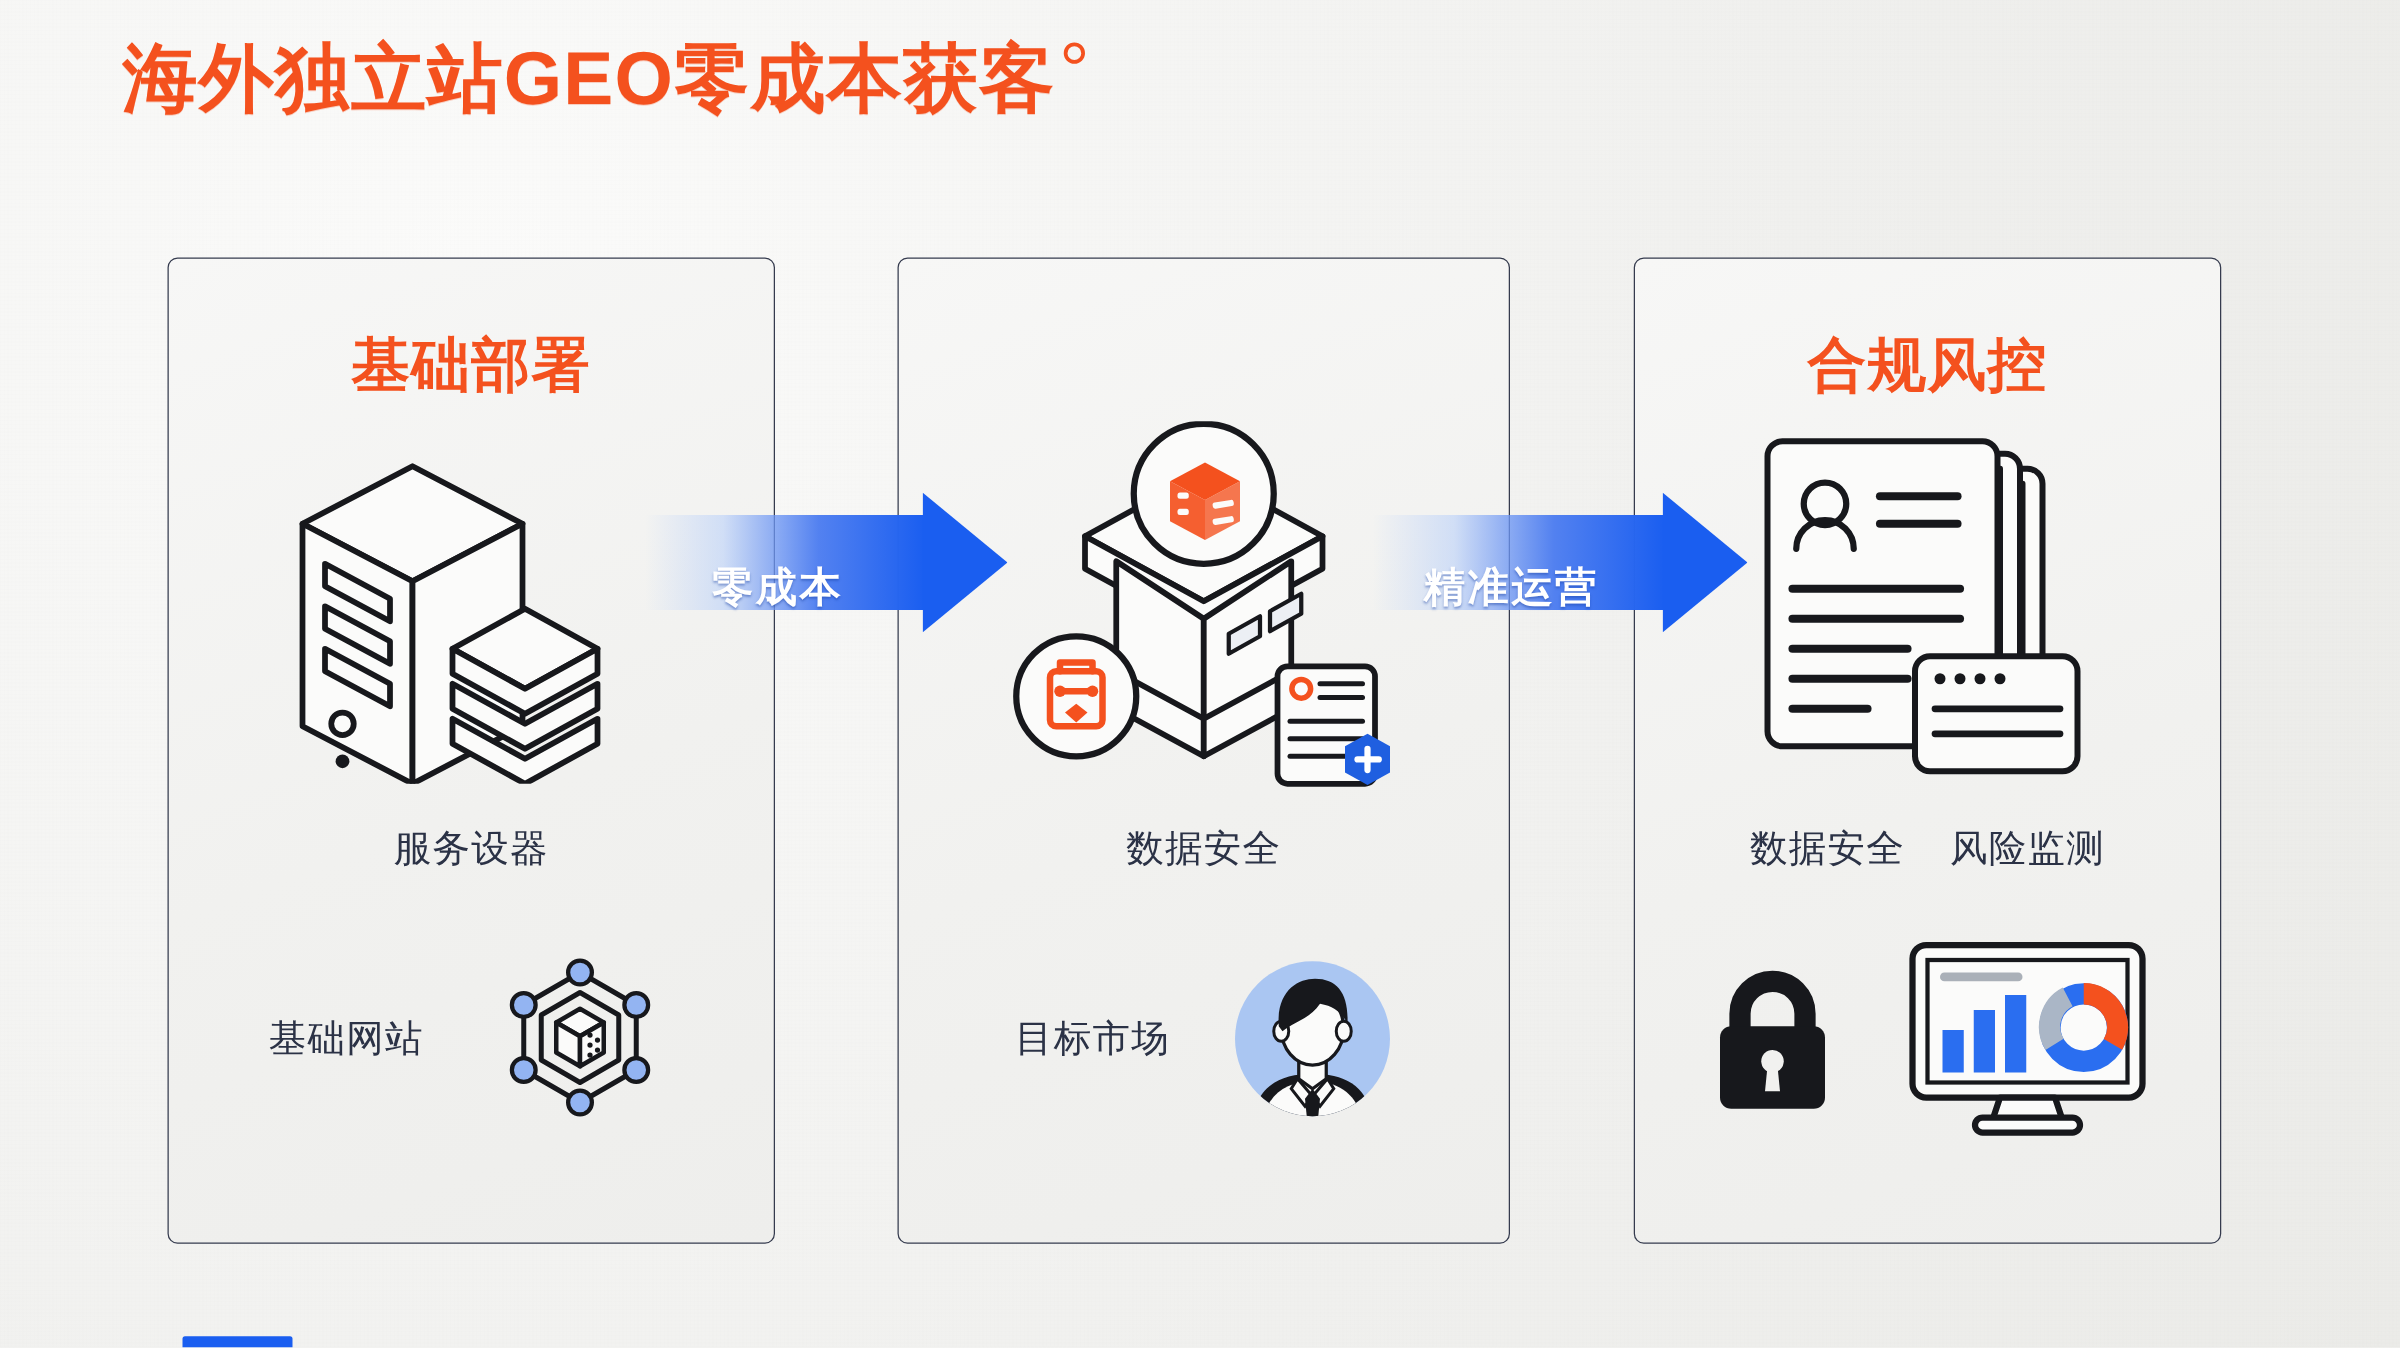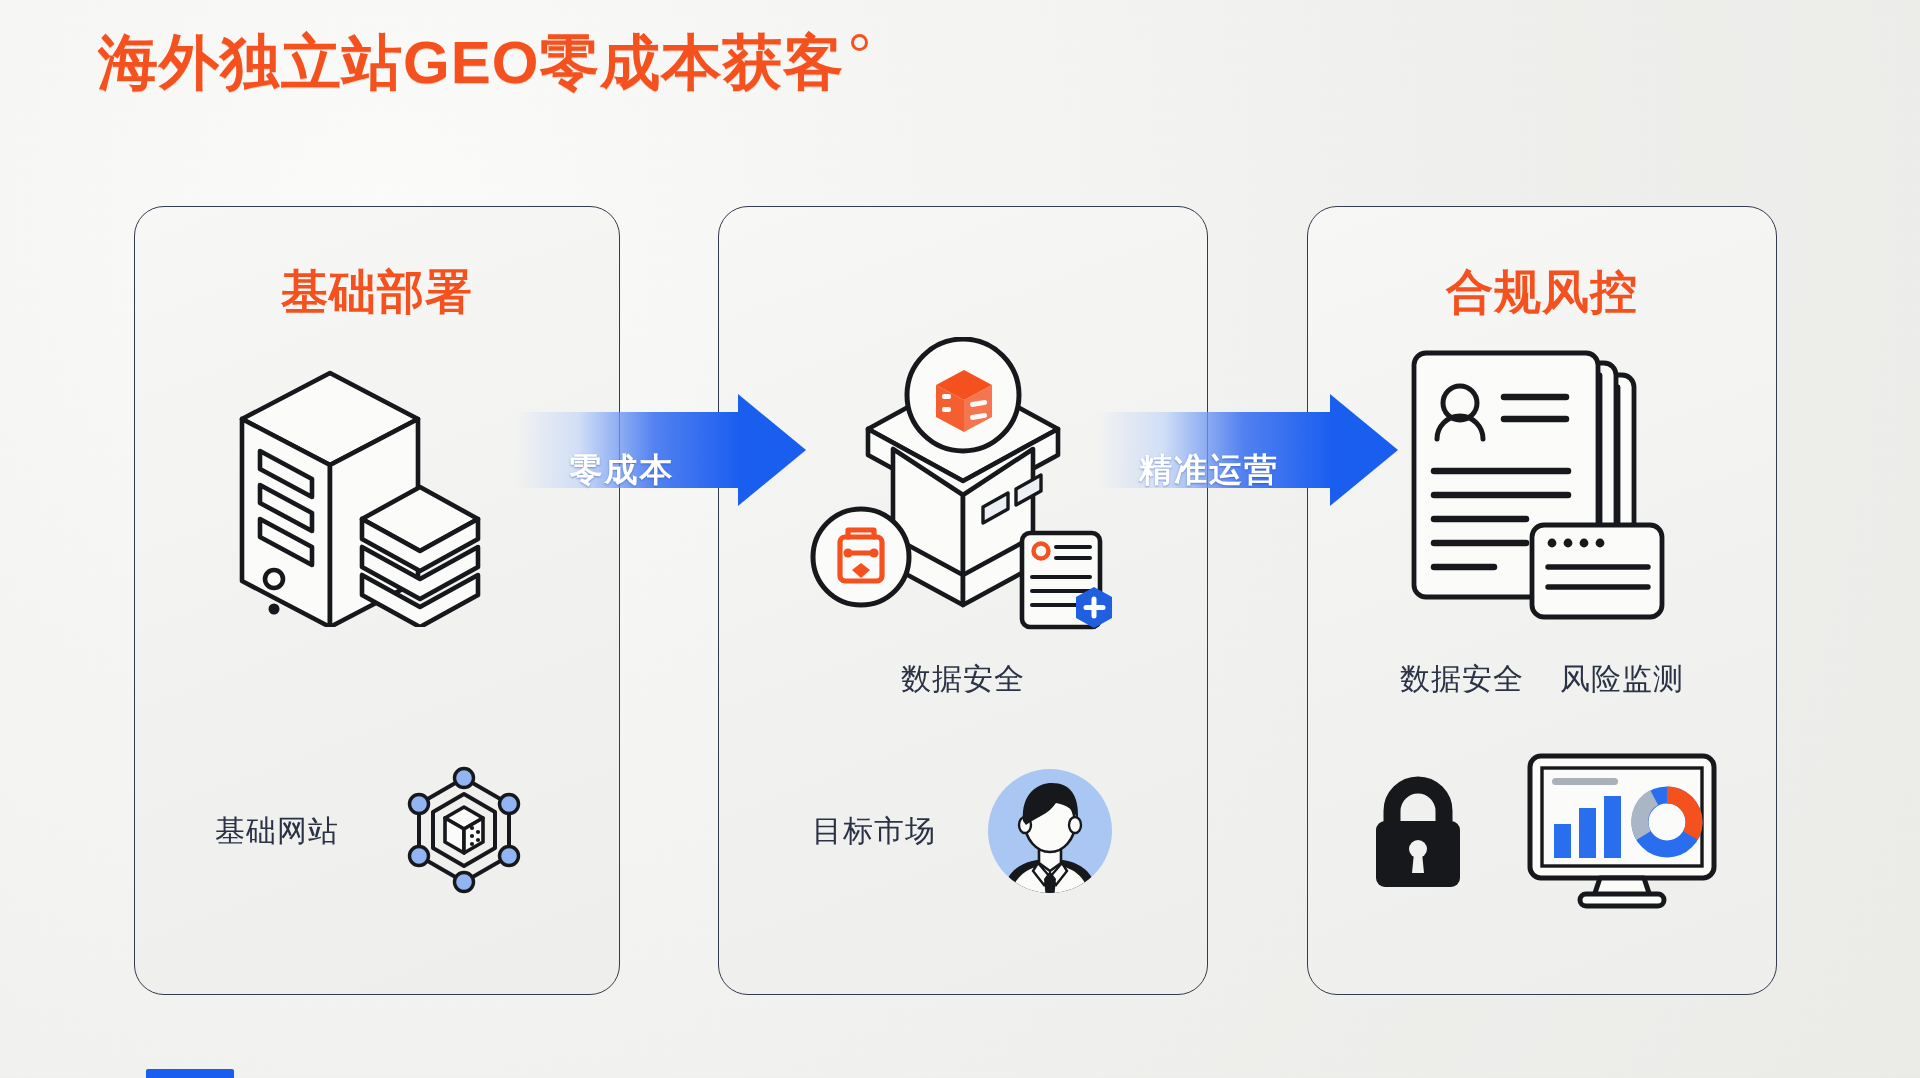--- a/index.html
+++ b/index.html
@@ -56,21 +56,21 @@
     margin-top: 6px;
     flex: 0 0 auto;
   }
 
   
   .card {
     position: absolute;
     top: 206px;
     height: 789px;
     border: 1.6px solid #353b4e;
-    border-radius: 30px;
+    border-radius: 8px;
     background: linear-gradient(160deg, #f7f7f6 0%, #f1f1ef 55%, #eeeeec 100%);
   }
   #card-1 { left: 134px;  width: 486px; }
   #card-2 { left: 718px;  width: 490px; }
   #card-3 { left: 1307px; width: 470px; }
 
   .card-title {
     position: absolute;
     top: 54px;
     left: 0; right: 0;
@@ -216,20 +216,23 @@
 
         <g fill="#fbfbfa" stroke="#17181c" stroke-width="4.6" stroke-linejoin="round">
           <path d="M150 268 L208 236 L266 268 L208 300 Z" transform="translate(0,-96)"></path>
           <path d="M150 172 L150 192 L208 224 L266 192 L266 172 L208 204 Z"></path>
           <path d="M150 200 L150 220 L208 252 L266 220 L266 200 L208 232 Z"></path>
           <path d="M150 228 L150 248 L208 280 L266 248 L266 228 L208 260 Z"></path>
         </g>
       </svg>
     </div>
 
+    <div class="caption-row">
+      <span class="label">服务设器</span>
+    </div>
 
     <div class="bottom-row">
       <span class="label">基础网站</span>
       <span>
         <svg width="150" height="150" viewBox="0 0 150 150">
           <g fill="none" stroke="#17181c" stroke-width="4" stroke-linejoin="round">
             <path d="M75 22 L120 48 L120 100 L75 126 L30 100 L30 48 Z"></path>
             <path d="M75 38 L106 56 L106 92 L75 110 L44 92 L44 56 Z"></path>
           </g>
 

